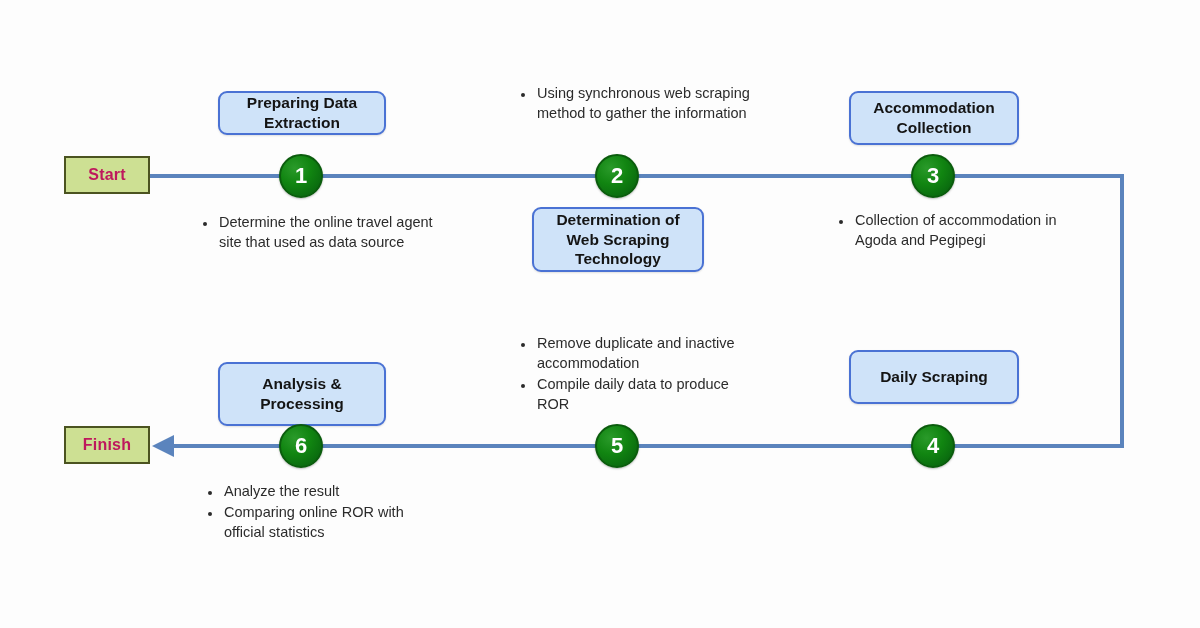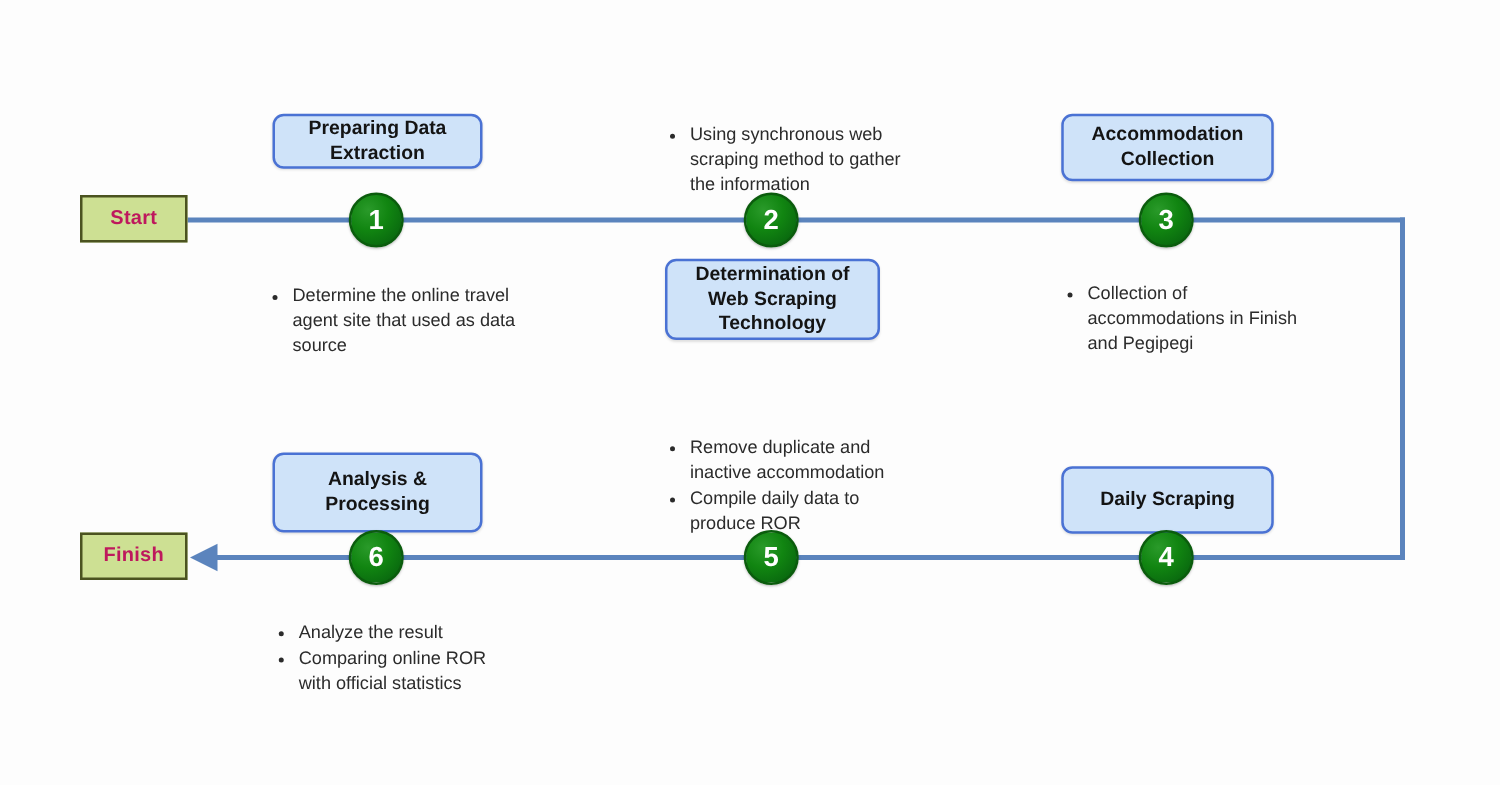--- a/index.html
+++ b/index.html
@@ -90,21 +90,21 @@
   }
 
   
   .notes {
     position: absolute;
     font-size: 14.5px;
     color: #2b2b2b;
     line-height: 1.38;
   }
   .notes ul {
-    margin: 15px;
+    margin: 0;
     padding: 0 0 0 17px;
     list-style: disc;
   }
   .notes li {
     margin: 0 0 1px 0;
     padding-left: 2px;
   }
   .notes li::marker { font-size: 12px; }
 </style>
 </head>
@@ -163,25 +163,25 @@
     <div>
       <span>Accommodation</span><br>
       <span>Collection</span>
     </div>
   </div>
   <div class="node" style="left:911px; top:154px;">
     <span>3</span>
   </div>
   <div class="notes" style="left:836px; top:210px; width:232px;">
     <ul>
-      <li>Collection of accommodations in Finish and Pegipegi</li>
-    </ul>
-  </div>
-
-  <div class="stage-box" style="left:849px; top:373px; width:170px; height:54px;">
+      <li>Collection of accommodation in Agoda and Pegipegi</li>
+    </ul>
+  </div>
+
+  <div class="stage-box" style="left:849px; top:350px; width:170px; height:54px;">
     <div>
       <span>Daily Scraping</span>
     </div>
   </div>
   <div class="node" style="left:911px; top:424px;">
     <span>4</span>
   </div>
 
   <div class="notes" style="left:518px; top:333px; width:220px;">
     <ul>

